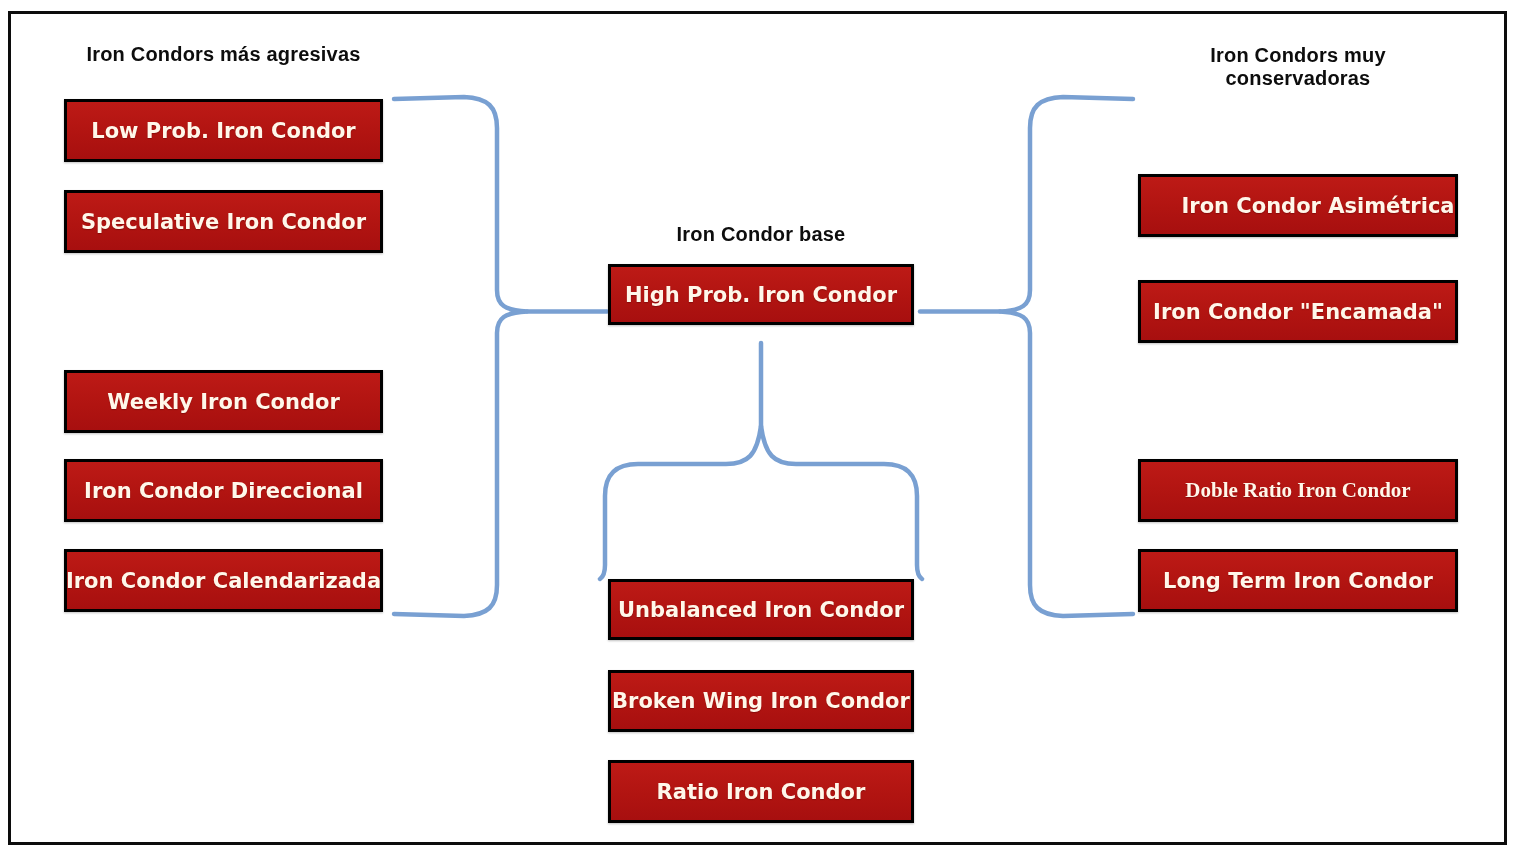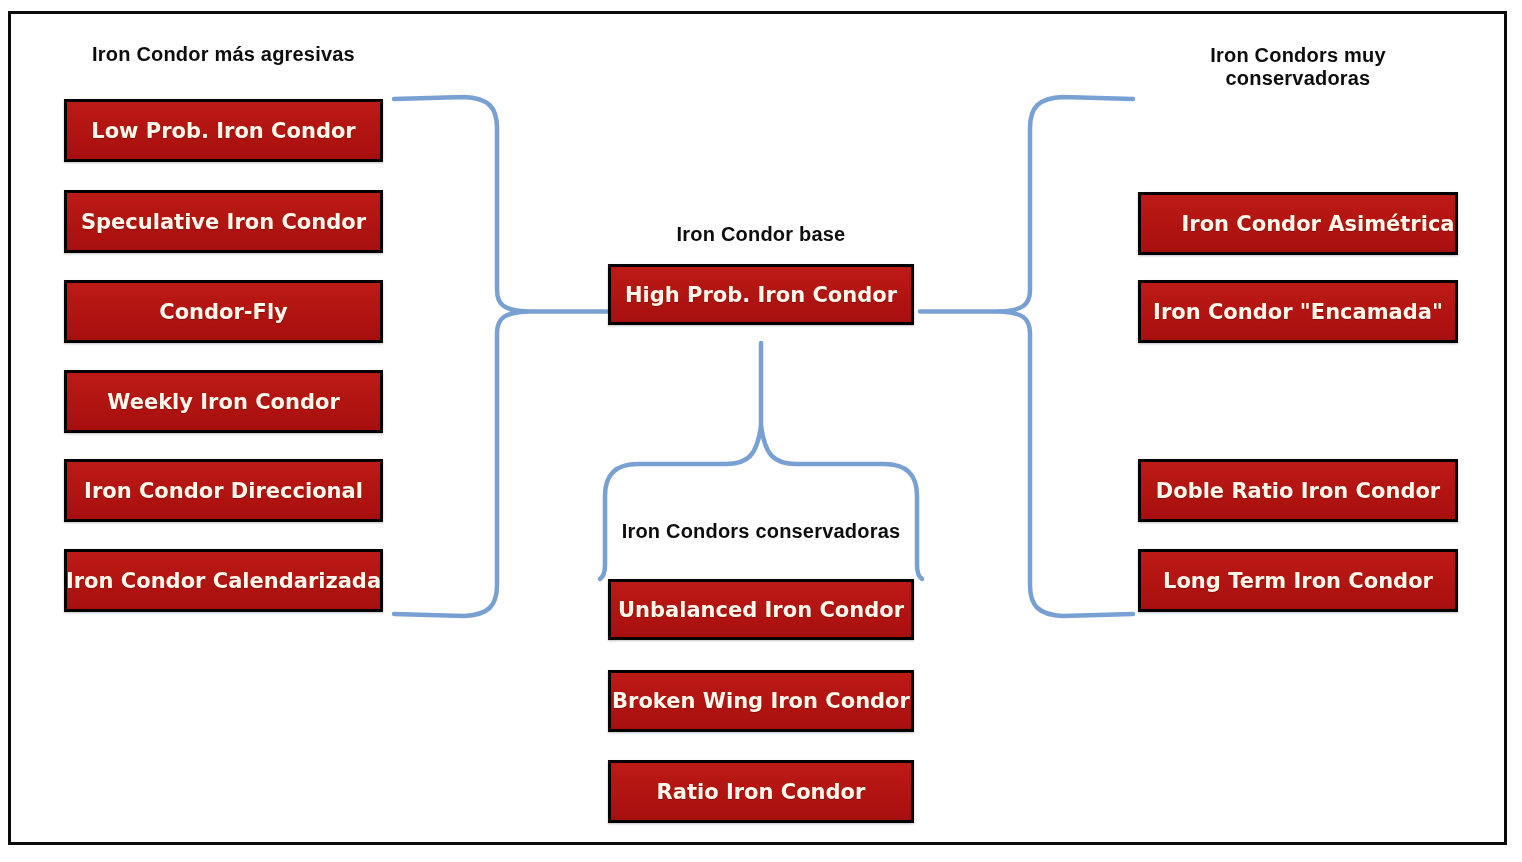--- a/index.html
+++ b/index.html
@@ -53,36 +53,34 @@
 
     <path d="M 600 579 C 603 577 605 572 605 565 L 605 496
          C 605 474 616 464 638 464 L 726 464
          C 748 464 757 455 761 426
          C 765 455 774 464 796 464 L 884 464
          C 906 464 917 474 917 496 L 917 565
          C 917 572 919 577 922 579"></path>
     <path d="M 761 343 L 761 427"></path>
   </svg>
 
-  <div class="heading" style="left:64px;top:43px;width:319px;">Iron Condor más agresivas</div>
+  <div class="heading" style="left:64px;top:43px;width:319px;">Iron Condors más agresivas</div>
   <div class="heading" style="left:608px;top:223px;width:306px;">Iron Condor base</div>
-  <div class="heading" style="left:608px;top:520px;width:306px;">Iron Condors conservadoras</div>
   <div class="heading" style="left:1138px;top:44px;width:320px;">Iron Condors muy conservadoras</div>
 
   <div class="box col-left" style="top:190px;">Speculative Iron Condor</div>
   <div class="box col-left" style="top:99px;">Low Prob. Iron Condor</div>
-  <div class="box col-left" style="top:280px;">Condor-Fly</div>
   <div class="box col-left" style="top:459px;">Iron Condor Direccional</div>
   <div class="box col-left" style="top:370px;">Weekly Iron Condor</div>
   <div class="box col-left" style="top:549px;">Iron Condor Calendarizada</div>
 
   <div class="box col-center" style="top:264px;">High Prob. Iron Condor</div>
 
   <div class="box col-center" style="top:579px;">Unbalanced Iron Condor</div>
   <div class="box col-center" style="top:670px;height:62px;">Broken Wing Iron Condor</div>
   <div class="box col-center" style="top:760px;height:63px;">Ratio Iron Condor</div>
 
-  <div class="box col-right" style="top:192px;padding-left:40px;">Iron Condor Asimétrica</div>
+  <div class="box col-right" style="top:174px;padding-left:40px;">Iron Condor Asimétrica</div>
   <div class="box col-right" style="top:280px;">Iron Condor "Encamada"</div>
-  <div class="box col-right" style="top:459px;">Doble Ratio Iron Condor</div>
+  <div class="box col-right" style="top:459px;font-family:Liberation Serif, serif;">Doble Ratio Iron Condor</div>
   <div class="box col-right" style="top:549px;">Long Term Iron Condor</div>
 
 </div>
 
 </body></html>

